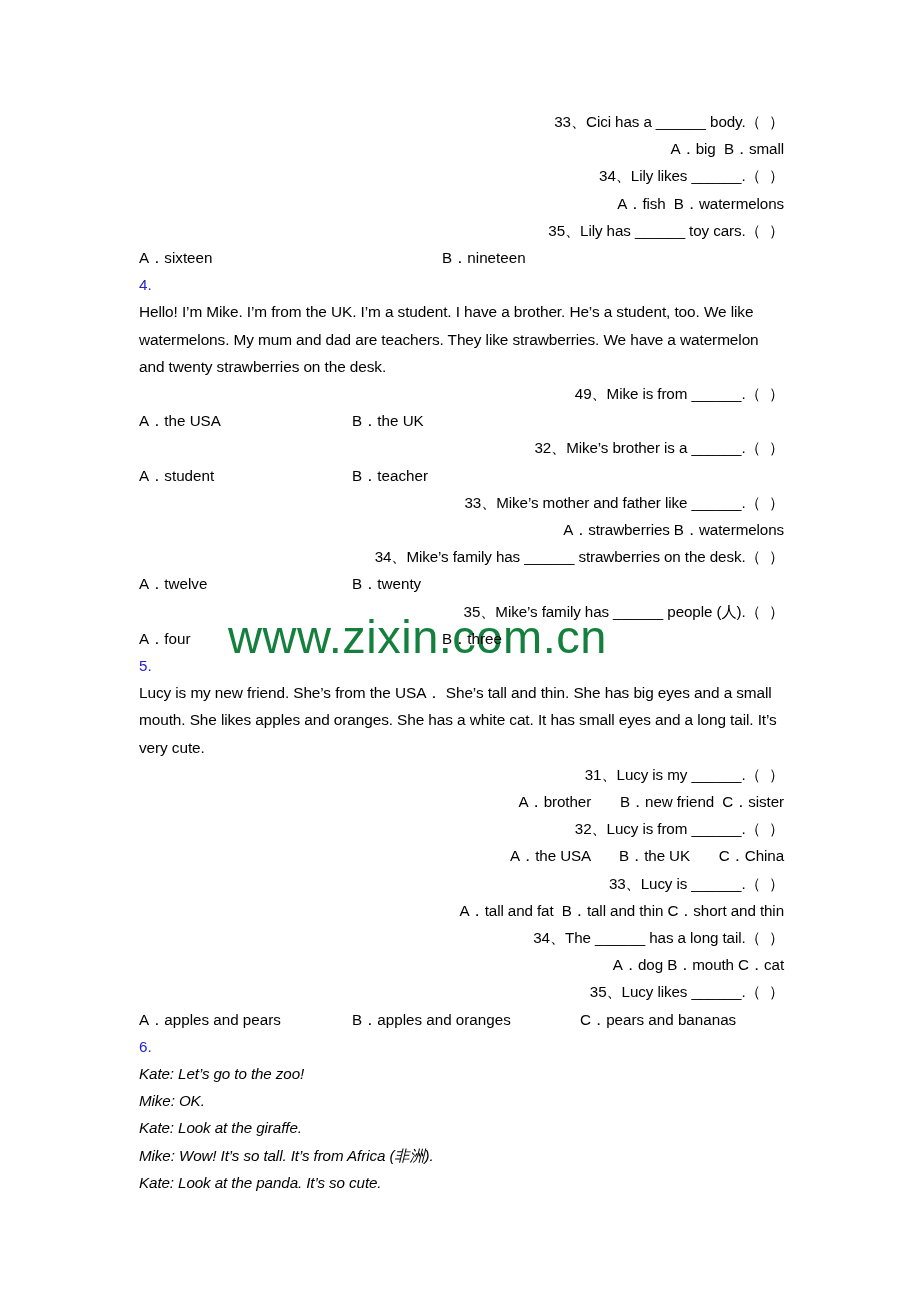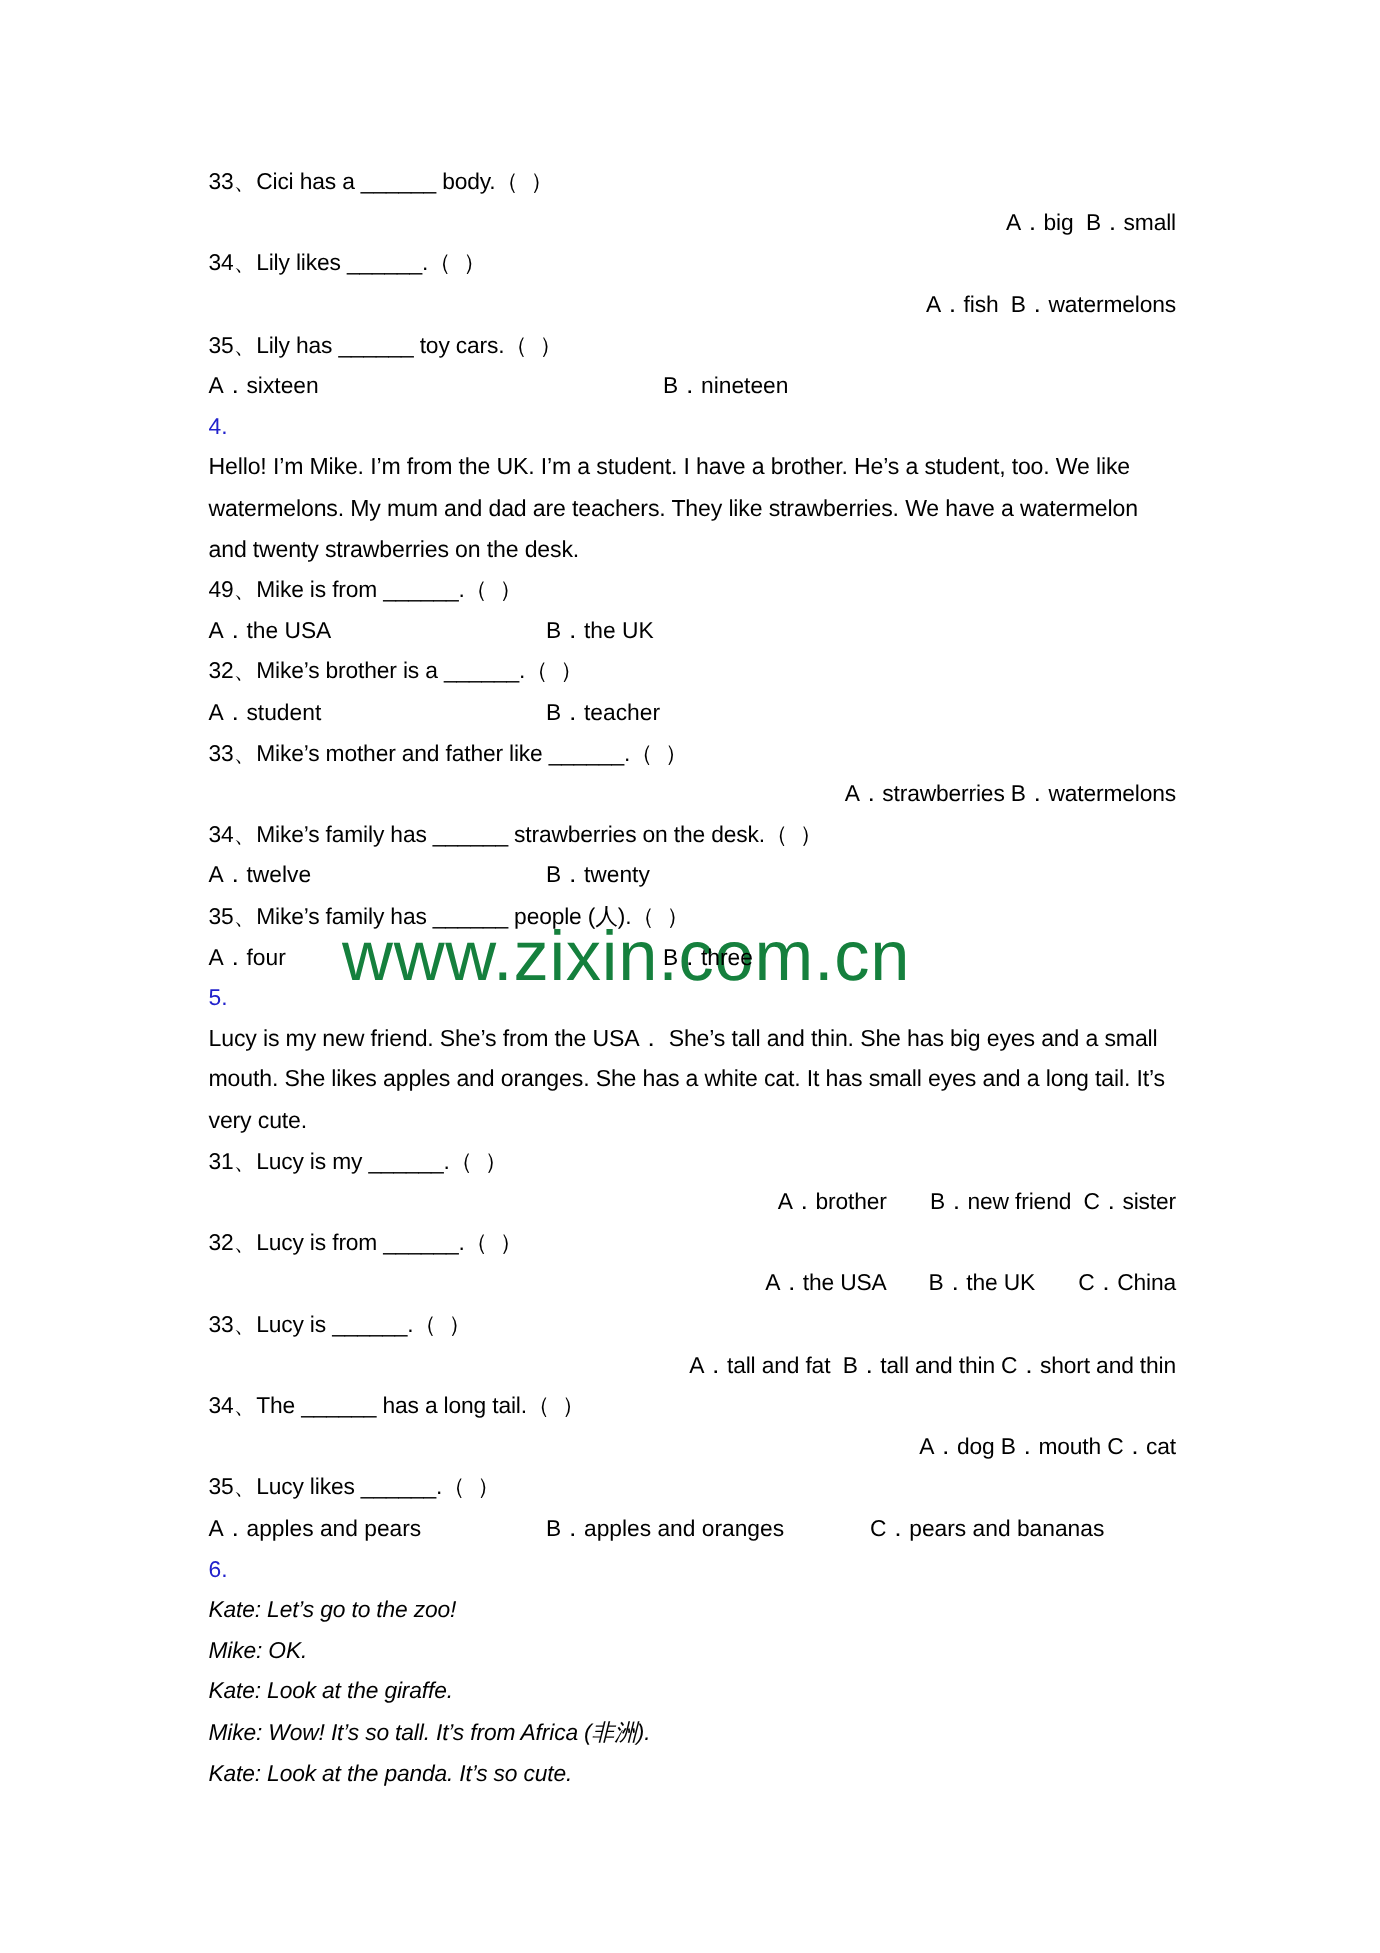--- a/index.html
+++ b/index.html
@@ -53,21 +53,21 @@
 
   .line {
     font-size: 15.2px;
     line-height: 27.2px;
     white-space: pre-wrap;
     letter-spacing: -0.1px;
     position: relative;
   }
 
   
-  .q-line { font-size: 15.2px; }
+  .q-line { font-size: 15.2px; text-align: right; }
 
   
   .opt-line { font-size: 15.2px; text-align: right; }
 
   
   .sec-num {
     font-size: 15.2px;
     line-height: 27.2px;
     color: #2222cc;
   }
@@ -88,21 +88,21 @@
   .opt-cols {
     display: block;
     position: relative;
     height: 27.2px;
     font-size: 15.2px;
     line-height: 27.2px;
   }
   .opt-cols > span { position: absolute; top: 0; white-space: pre; }
   .col-a { left: 0px; }
   .col-b-319 { left: 303px; }
-  .col-b-213 { left: 225px; }
+  .col-b-213 { left: 213px; }
   .col-c-441 { left: 441px; }
 </style>
 </head>
 <body>
 
 <div id="watermark" style="color: #15803d;">www.zixin.com.cn</div>
 
 <div id="page">
   <div id="content">
 

